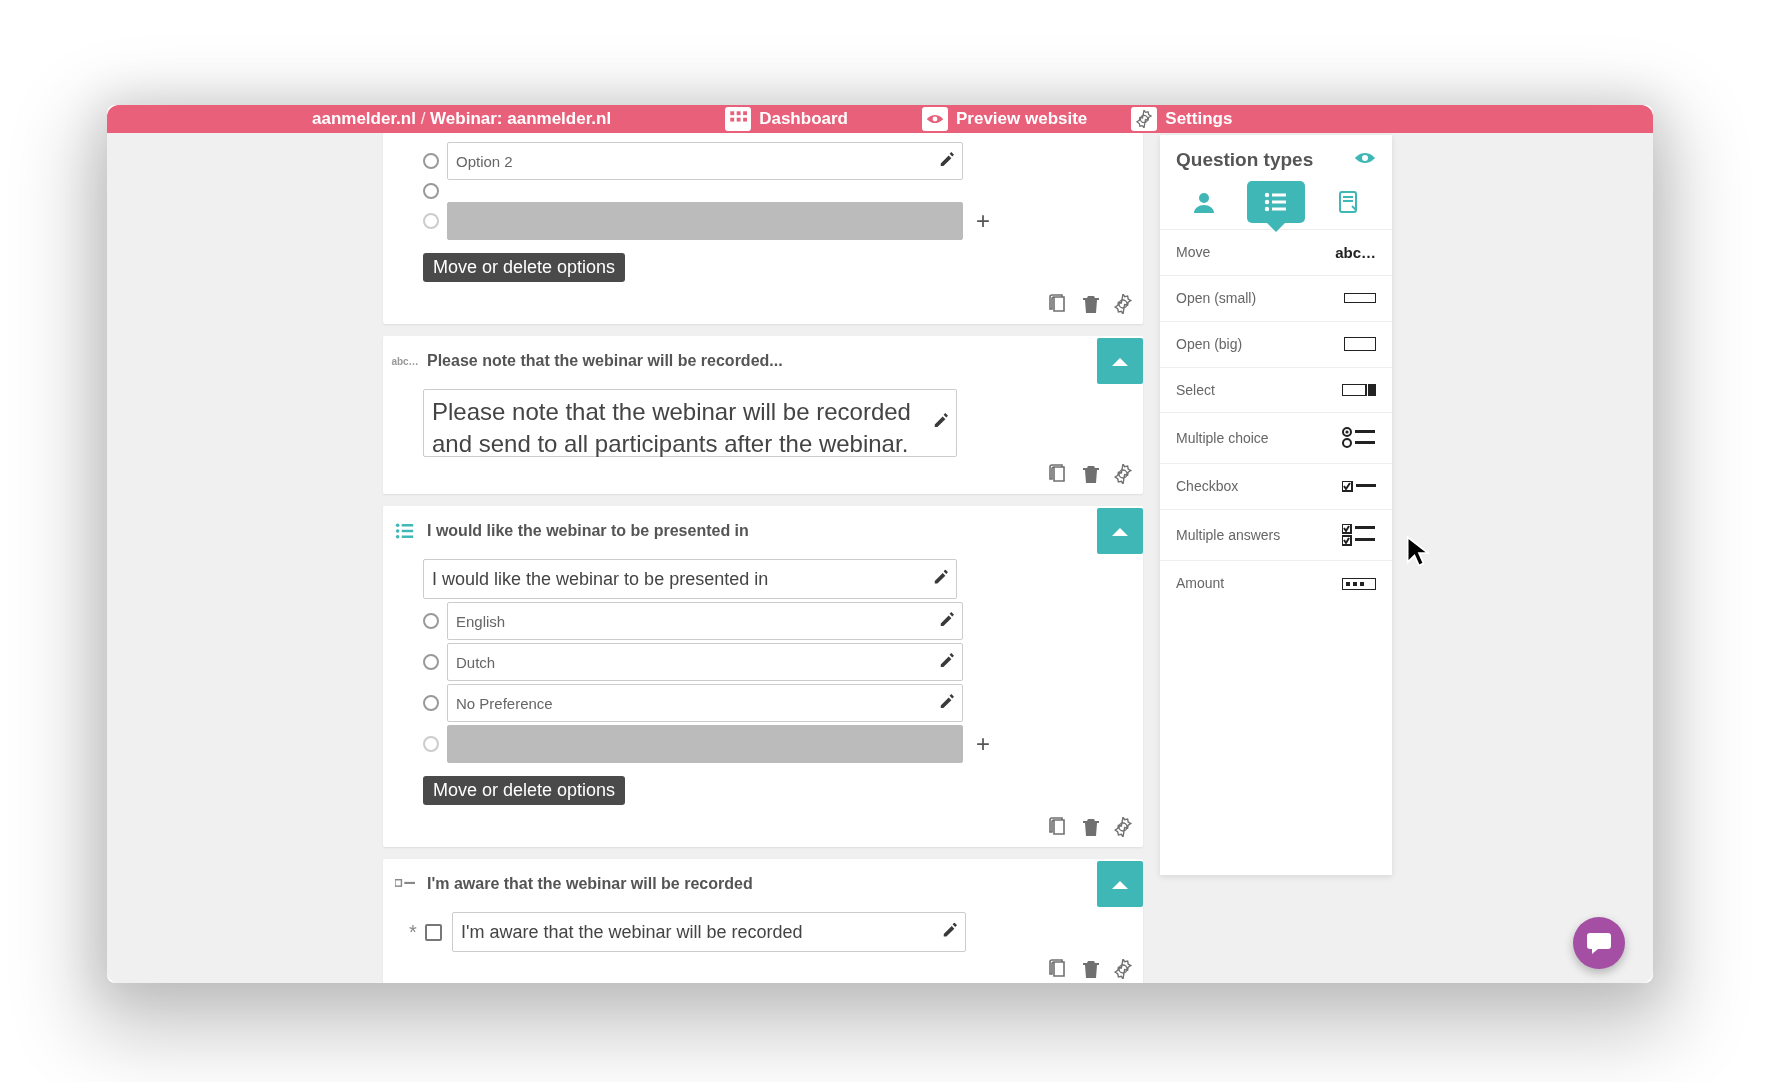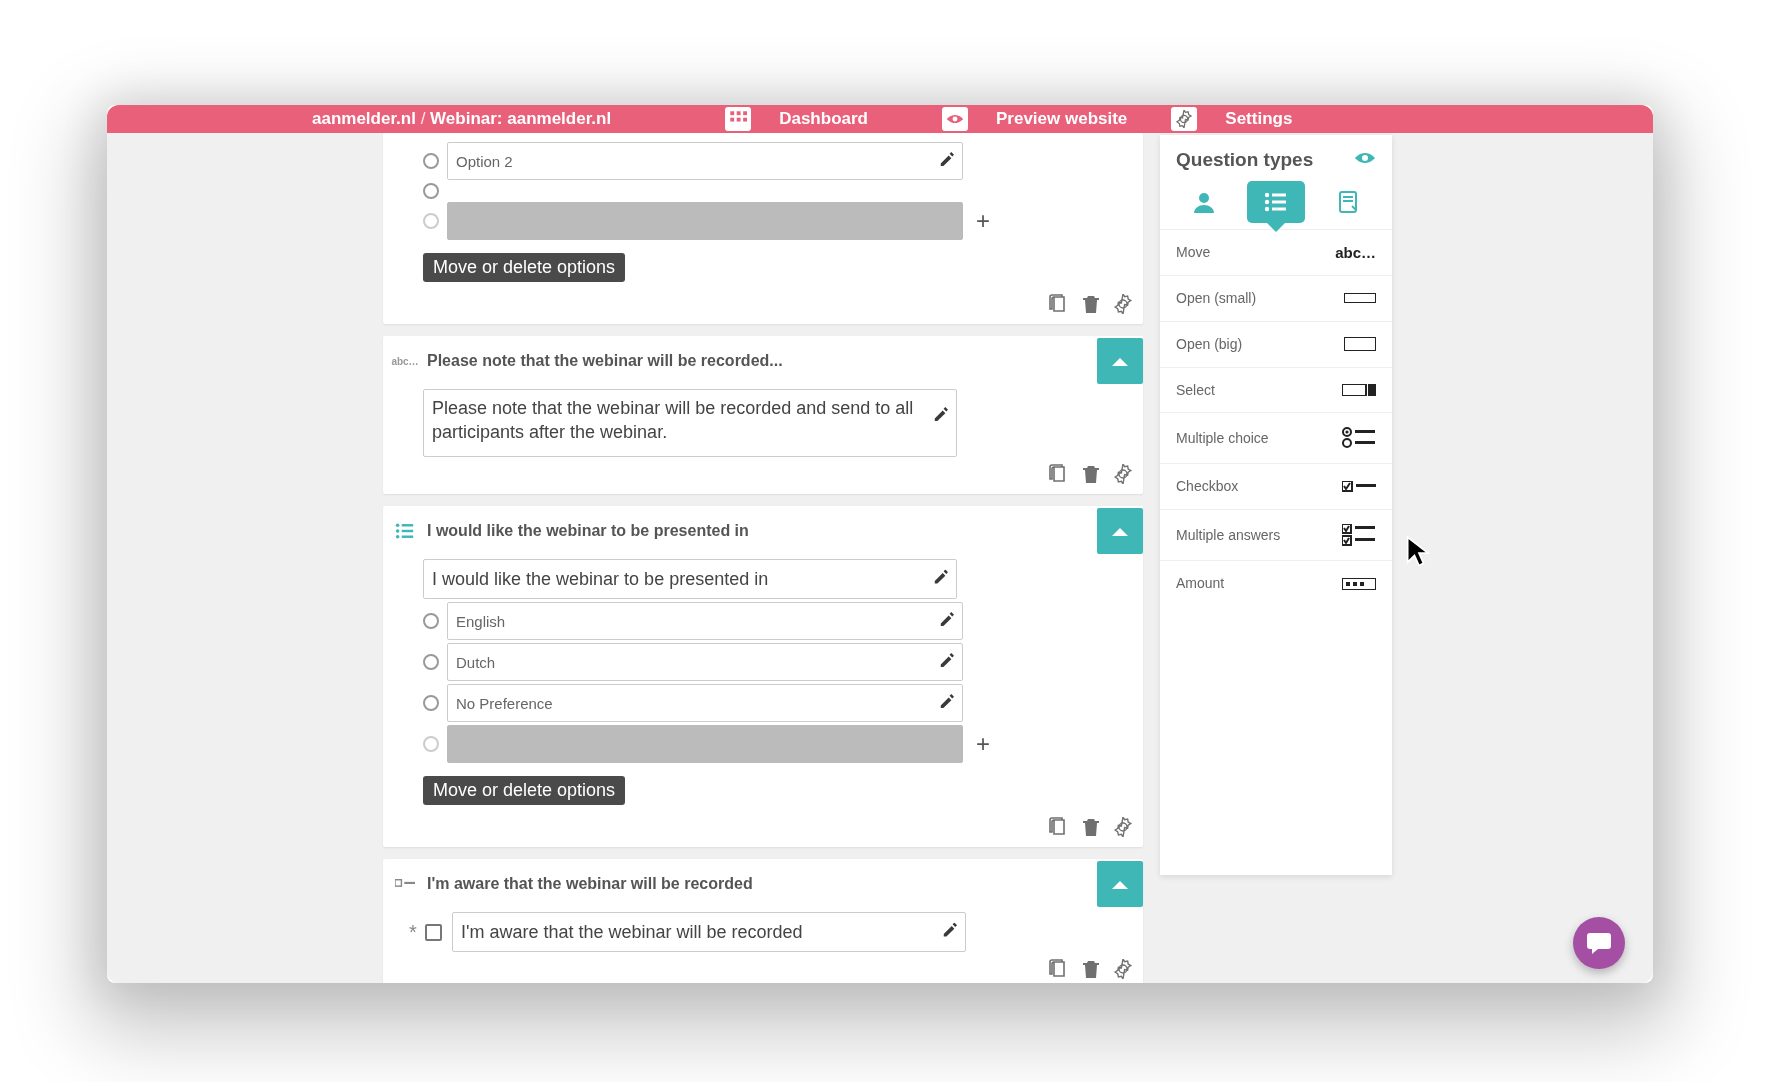--- a/index.html
+++ b/index.html
@@ -5,21 +5,21 @@
   html,body{margin:0;padding:0;width:1766px;height:1082px;background:#fff;font-family:"Helvetica Neue",Arial,sans-serif;font-size:16px;color:#333;}
   .stage{position:relative;width:1766px;height:1082px;background:#fff;}
   
   .shadow{position:absolute;left:107px;top:105px;width:1546px;height:878px;border-radius:8px;background:#fff;
           box-shadow:0 30px 80px 20px rgba(0,0,0,0.22),0 0 40px 10px rgba(0,0,0,0.08);}
   .window{position:absolute;left:107px;top:105px;width:1546px;height:878px;overflow:hidden;border-radius:12px;background:#f0f0f0;}
   
   .topbar{height:28px;background:#e9607a;display:flex;align-items:center;color:#fff;font-size:17px;font-weight:600;}
   .tb-text{padding:0 10px;white-space:nowrap;}
   .tb-text .sep{opacity:.85;font-weight:400;}
-  .tb-item{display:flex;align-items:center;height:28px;margin-left:4px;gap:20px;}
+  .tb-item{display:flex;align-items:center;height:28px;margin-left:4px;}
   .tb-ico{width:26px;height:24px;background:#fff;border-radius:3px;display:flex;align-items:center;justify-content:center;margin-right:8px;}
   .tb-ico svg{width:18px;height:18px;}
   .tb-label{color:#fff;}
   .tb-spacer-sm{width:195px;}
   
   .body{display:flex;height:850px;}
   .left-pad{width:276px;flex-shrink:0;background:#f0f0f0;}
   .main{width:760px;flex-shrink:0;background:#f0f0f0;padding-top:0;}
   .gap{width:17px;flex-shrink:0;}
   .side{width:232px;flex-shrink:0;background:#fff;margin-top:2px;height:740px;box-shadow:0 2px 6px rgba(0,0,0,.1);}
@@ -29,21 +29,21 @@
   .card-inner{padding:0 0 2px 0;}
   .chead{display:flex;align-items:center;height:50px;}
   .qtype-ico{width:44px;display:flex;align-items:center;justify-content:center;}
   .chead-title{flex:1;font-weight:700;color:#555;}
   .collapse-btn{width:46px;height:46px;background:#3fb7b7;display:flex;align-items:center;justify-content:center;border-radius:2px;cursor:pointer;}
   .collapse-btn svg{width:18px;height:14px;fill:#fff;}
   .field-row{display:flex;align-items:center;margin:3px 0 3px 0;padding-left:40px;}
   .radio-circ{width:12px;height:12px;border:2px solid #999;border-radius:50%;margin-right:8px;background:#fff;}
   .radio-disabled{border-color:#ccc;}
   .inp{flex:0 0 472px;height:32px;border:1px solid #ccc;border-radius:2px;padding:2px 34px 2px 8px;font-size:15px;color:#666;background:#fff;position:relative;display:flex;align-items:center;}
-  .inp.big{flex:0 0 472px;height:58px;font-size:18px;color:#444;line-height:1.35;align-items:flex-start;padding-top:6px;}
+  .inp.big{flex:0 0 472px;height:58px;font-size:24px;color:#444;line-height:1.35;align-items:flex-start;padding-top:6px;}
   .inp.title{flex:0 0 472px;height:34px;font-size:18px;color:#444;}
   .inp.disabled{background:#bbb;border-color:#bbb;}
   .pencil{position:absolute;right:8px;top:50%;transform:translateY(-50%);}
   .pencil svg{width:15px;height:15px;fill:#3a3a3a;}
   .plus{width:24px;text-align:center;font-size:24px;color:#555;margin-left:8px;cursor:pointer;}
   .req{width:24px;text-align:center;font-size:20px;color:#888;margin-right:0;}
   .chk{width:13px;height:13px;border:2px solid #777;border-radius:2px;margin-right:10px;}
   .chip{display:inline-block;margin:10px 0 8px 40px;background:#4a4a4a;color:#fff;border-radius:3px;padding:4px 10px;font-size:18px;}
   .cfoot{height:32px;display:flex;align-items:center;justify-content:flex-end;padding-right:10px;gap:12px;}
   .cfoot svg{width:20px;height:20px;fill:#707070;}

